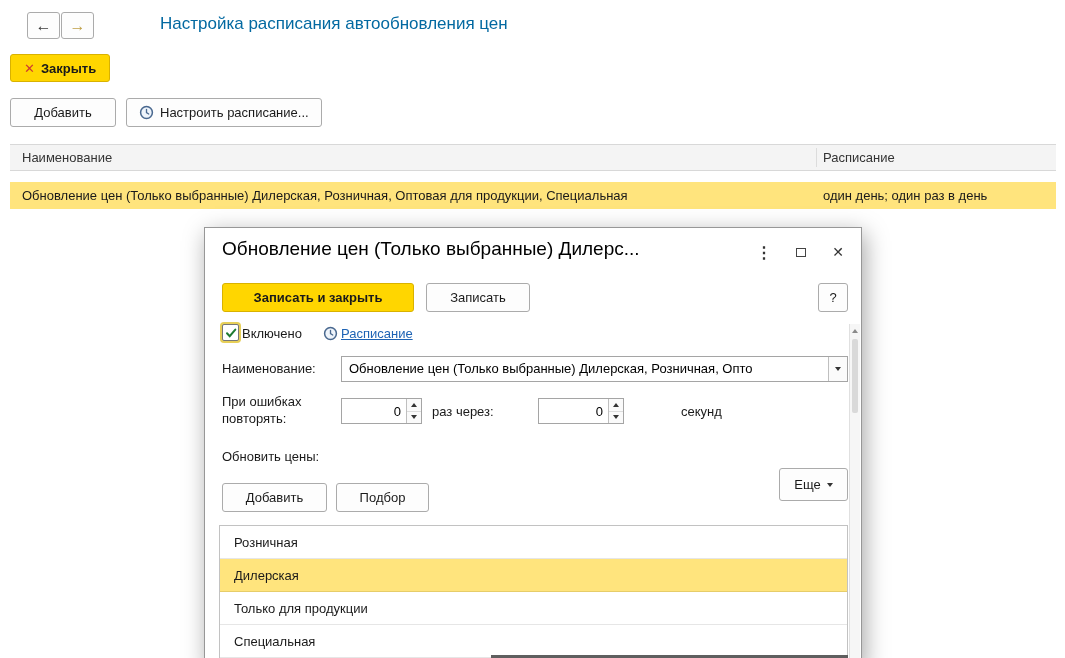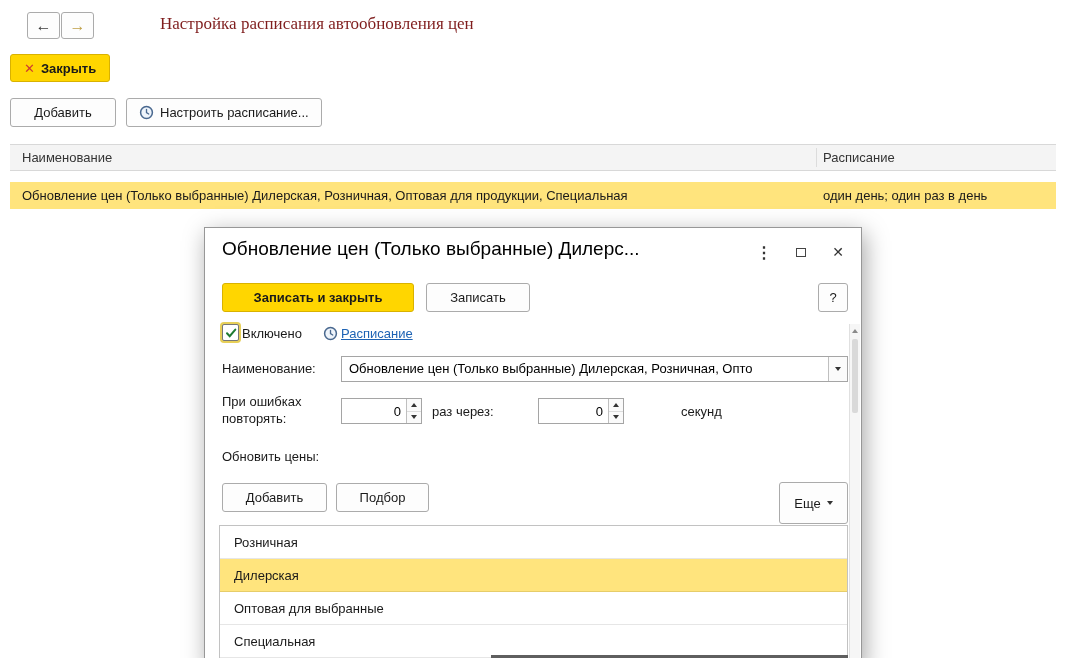--- a/index.html
+++ b/index.html
@@ -10,21 +10,21 @@
 
   .btn { display:flex; align-items:center; justify-content:center; gap:6px;
          background:#fdfdfd; border:1px solid #ababab; border-radius:3px;
          font-family:inherit; font-size:13px; color:#1a1a1a; cursor:pointer; white-space:nowrap; }
   .btn-yellow { background:#ffd600; border-color:#d9b200; font-weight:bold; }
 
   .nav-btn { width:33px; height:27px; font-size:16px; }
   .arrow-back { color:#3a3a3a; font-weight:bold; }
   .arrow-fwd  { color:#bf9f45; font-weight:bold; }
 
-  .page-title { font-size:17px; color:#7f1d1d; white-space:nowrap;font-family:Liberation Serif, serif; }
+  .page-title { font-size:17px; color:#0369a1; white-space:nowrap; }
 
   .x-icon { color:#cf3b30; font-weight:bold; font-size:13px; }
 
   .thead { background:#f4f4f4; border-top:1px solid #d8d8d8; border-bottom:1px solid #d8d8d8; color:#333; }
   .trow-selected { background:#ffe47d; cursor:pointer; }
   .cell-name { position:absolute; left:12px; top:0; bottom:0; display:flex; align-items:center; white-space:nowrap; }
   .cell-sched { position:absolute; left:813px; top:0; bottom:0; display:flex; align-items:center; white-space:nowrap; }
   .col-div { position:absolute; left:806px; top:3px; bottom:3px; width:1px; background:#dcdcdc; }
 
   .dialog { left:204px; top:227px; width:658px; height:440px; background:#fff;
@@ -174,29 +174,29 @@
           <span class="tri-down"></span>
         </div>
     </div>
   </div>
   <div class="abs lbl" style="left:476px;top:176px;">секунд</div>
 
   <div class="abs lbl" style="left:17px;top:221px;">Обновить цены:</div>
 
   <button class="btn abs" style="left:17px;top:255px;width:105px;height:29px;">Добавить</button>
   <button class="btn abs" style="left:131px;top:255px;width:93px;height:29px;">Подбор</button>
-  <button class="btn abs" style="left:574px;top:254px;width:69px;height:42px;align-items:center;">
+  <button class="btn abs" style="left:574px;top:240px;width:69px;height:33px;align-items:center;">
     <span>Еще</span>
     <span class="tri-down"></span>
   </button>
 
   <div class="plist abs" style="left:14px;top:297px;width:629px;height:142px;">
     <div class="plist-row">Розничная</div>
     <div class="plist-row sel">Дилерская</div>
-    <div class="plist-row">Оптовая для выбранные</div>
+    <div class="plist-row">Только для продукции</div>
     <div class="plist-row">Специальная</div>
   </div>
 
   <div class="vscroll abs" style="right:1px;top:96px;bottom:1px;">
     <div class="vs-up">
       <span class="tri-up" style="border-bottom-color:#8a8a8a;"></span>
     </div>
     <div class="vs-thumb"></div>
   </div>
 

